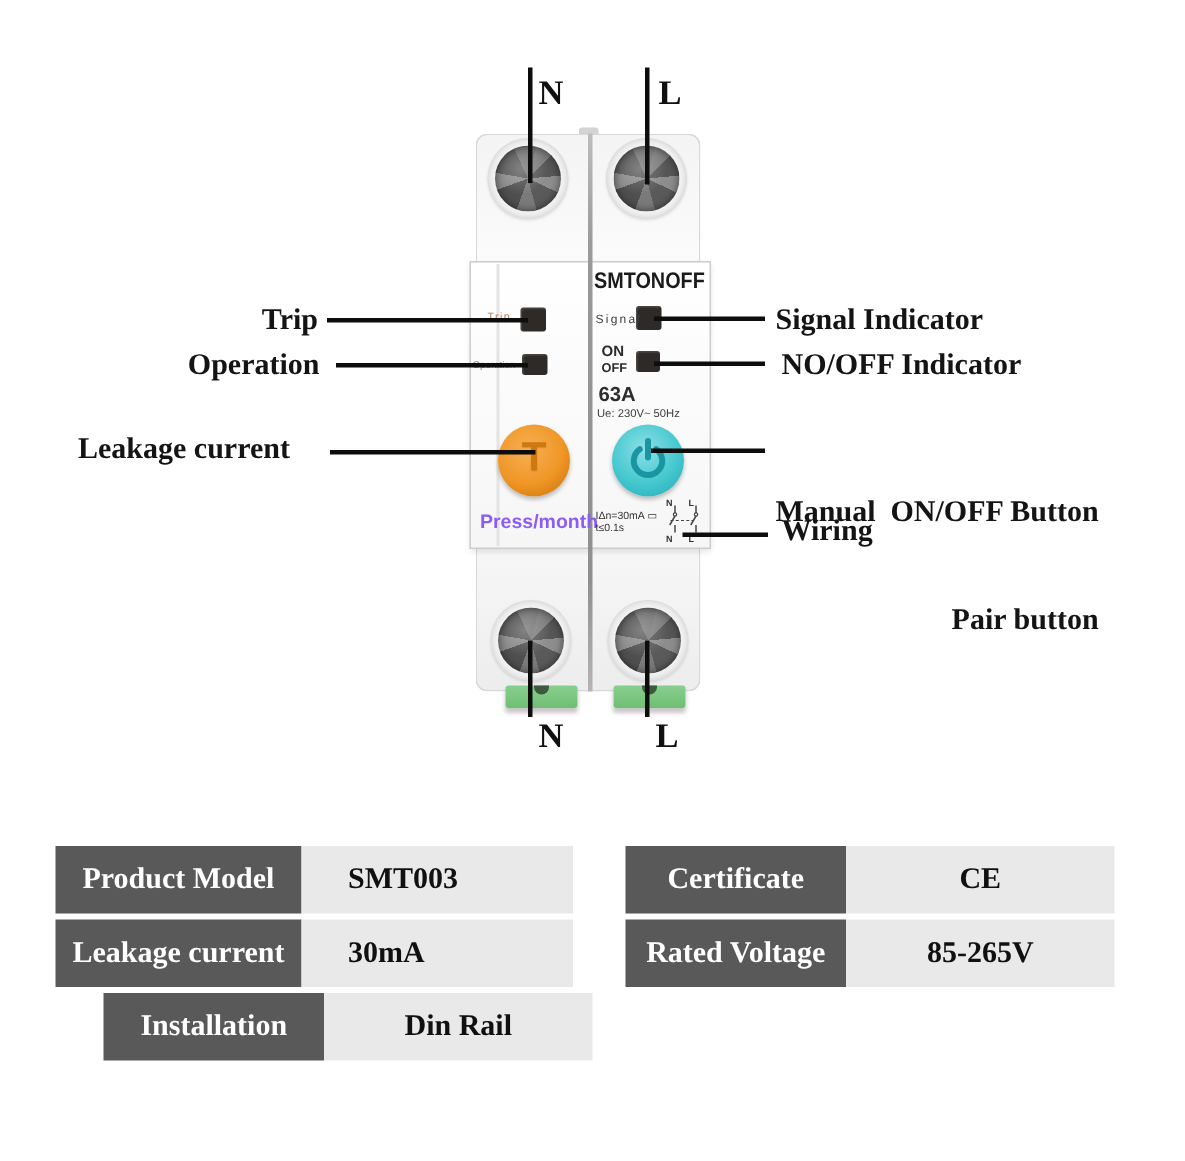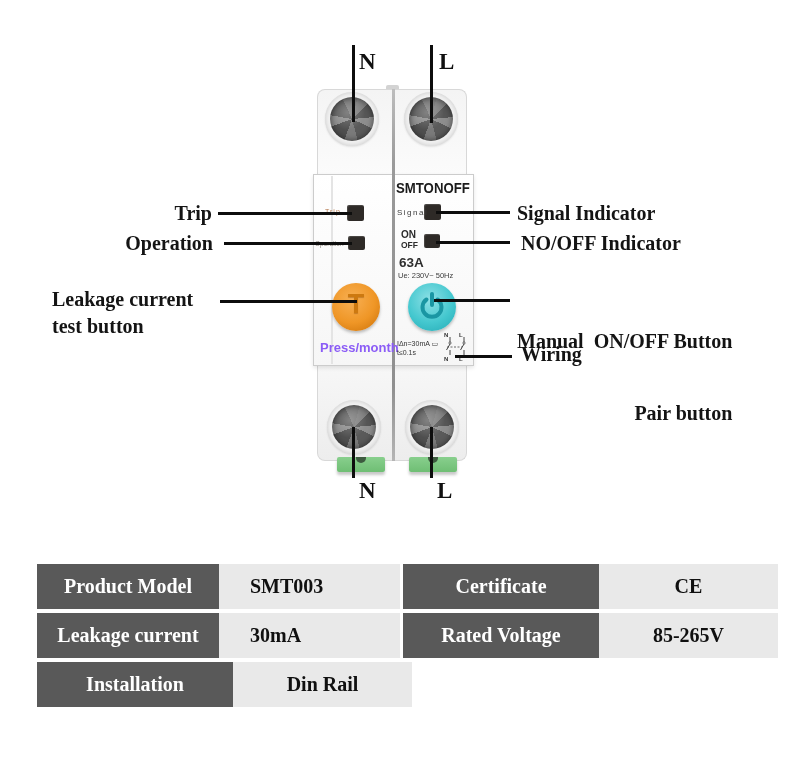--- a/index.html
+++ b/index.html
@@ -58,23 +58,23 @@
         background:radial-gradient(circle at 45% 35%,#8ee0e6,#45c8cf 55%,#2eb3bd 85%,#23a2ad);
         box-shadow:0 2px 3px rgba(0,0,0,.25);}
 
   
   #spec-table{position:absolute;left:37px;top:564px;display:flex;flex-direction:column;gap:4px;z-index:8;}
   .spec-row{display:flex;height:45px;}
   .cell{height:45px;line-height:45px;font-family:"Liberation Serif",serif;font-weight:bold;font-size:20px;
         box-sizing:border-box;}
   .cell-dark{background:#595959;color:#ffffff;text-align:center;}
   .cell-light{background:#e9e9e9;color:#101010;}
-  .c0{width:182px;}
+  .c0{width:164px;}
   .c1{width:181px;text-align:left;padding-left:31px;margin-right:3px;}
-  .c2{width:196px;}
+  .c2{width:147px;margin-left:32px;}
   .c3{width:179px;text-align:center;}
 
   .nl-label{position:absolute;font-family:"Liberation Serif",serif;font-weight:bold;font-size:23px;color:#101010;z-index:8;}
 </style>
 </head>
 <body>
 
 <div id="stage">
 
   <div id="top-tab"></div>
@@ -157,21 +157,20 @@
   <div class="hline" style="left:220px;top:300px;width:137px;"></div>
   <div class="hline" style="left:436px;top:211px;width:74px;"></div>
   <div class="hline" style="left:436px;top:241px;width:74px;"></div>
   <div class="hline" style="left:434px;top:299px;width:76px;"></div>
   <div class="hline" style="left:455px;top:355px;width:57px;"></div>
 
   <div class="co" style="right:578px;top:200px;text-align:right;">Trip</div>
   <div class="co" style="right:577px;top:230px;text-align:right;">Operation</div>
   <div class="co" style="left:52px;top:286px;">
     <div>Leakage current</div>
-    <div>test button</div>
   </div>
   <div class="co" style="left:521px;top:230px;">NO/OFF Indicator</div>
   <div class="co" style="left:517px;top:200px;">Signal Indicator</div>
   <div class="co pre" style="left:517px;top:281px;line-height:24px;text-align:right;">
     <div>Manual  ON/OFF Button</div>
     <div>Pair button</div>
   </div>
   <div class="co" style="left:521px;top:341px;">Wiring</div>
 
   <div id="spec-table">

